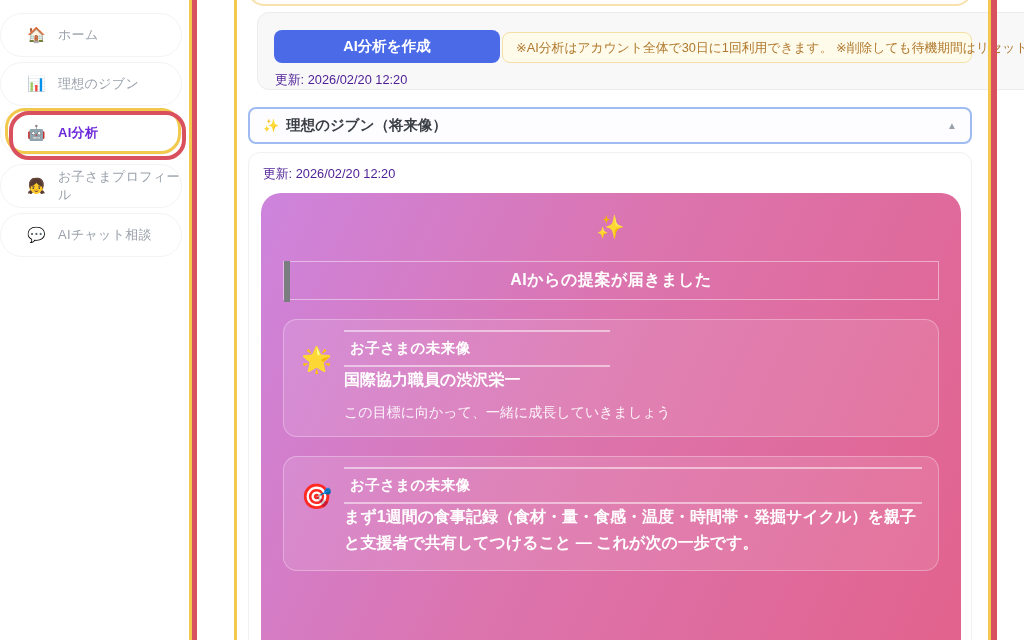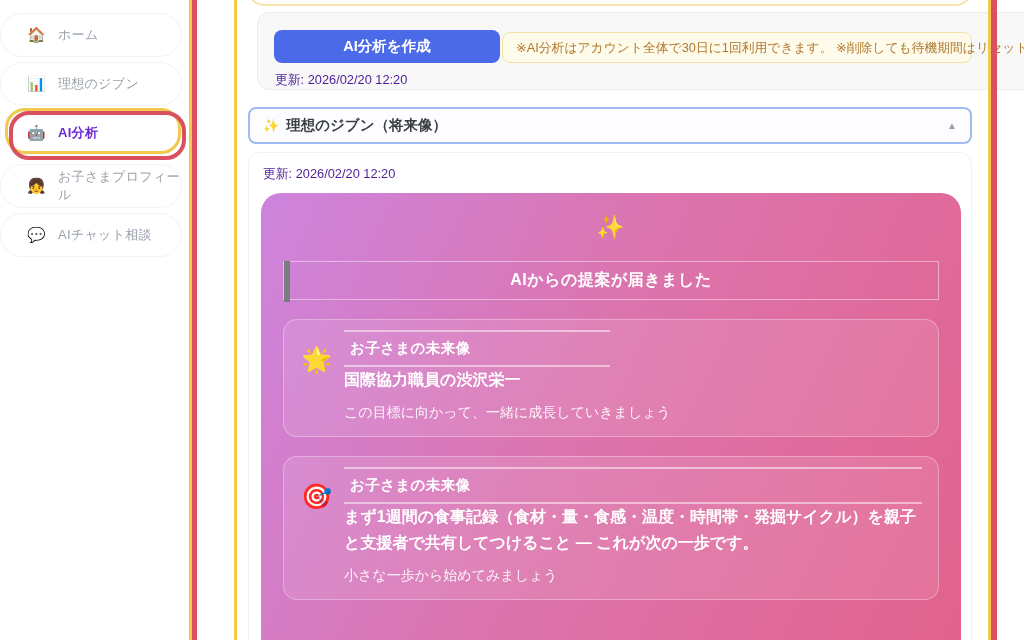--- a/index.html
+++ b/index.html
@@ -177,20 +177,19 @@
         </div>
       </div>
 
       <div class="blk blk-1">
         <div class="blk-icon">🎯</div>
         <div class="blk-content">
           <div class="rule"></div>
           <div class="blk-title">お子さまの未来像</div>
           <div class="rule"></div>
           <div class="blk-text">まず1週間の食事記録（食材・量・食感・温度・時間帯・発掘サイクル）を親子と支援者で共有してつけること — これが次の一歩です。</div>
-          <div class="blk-sub">小さな一歩から始めてみましょう</div>
         </div>
       </div>
 
     </div>
   </div>
 
 </main>
 
 </body></html>

